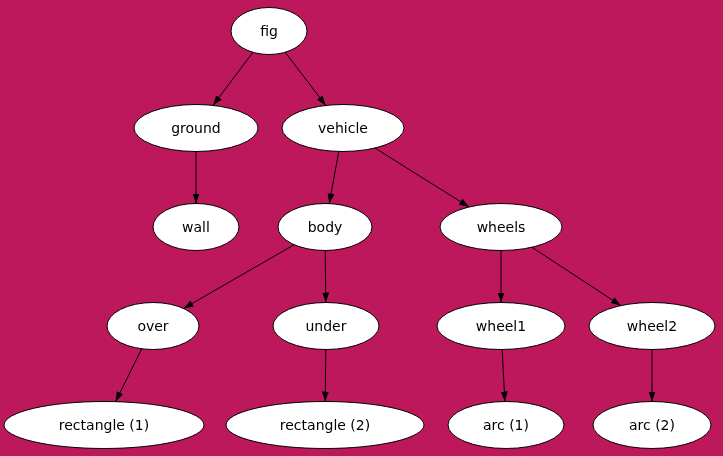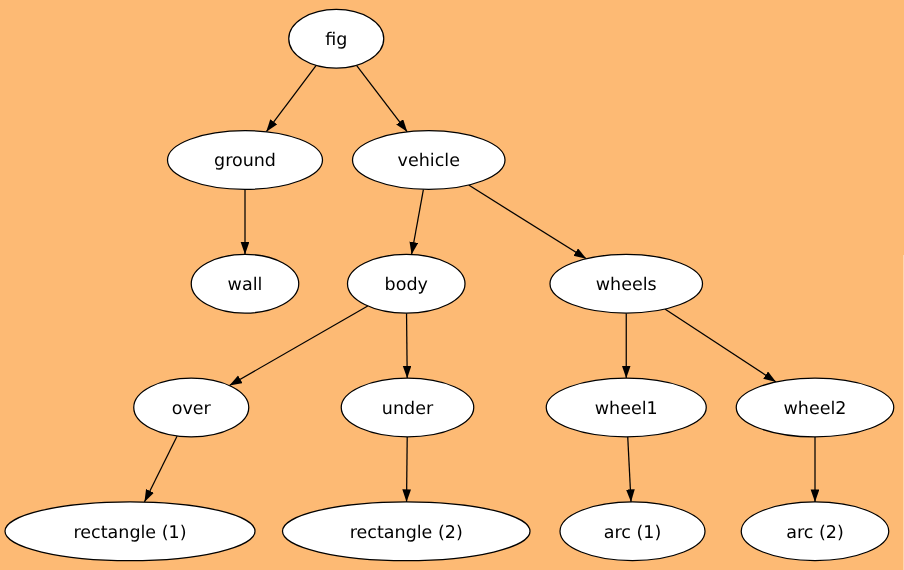--- a/index.html
+++ b/index.html
@@ -4,21 +4,21 @@
 <style>
   html, body {
     margin: 0;
     padding: 0;
     background: #ffffff;
   }
   #canvas {
     position: relative;
     width: 723px;
     height: 456px;
-    background: #fdba74;
+    background: #be185d;
     overflow: hidden;
     font-family: "DejaVu Sans", "Liberation Sans", sans-serif;
   }
   svg text {
     font-family: "DejaVu Sans", "Liberation Sans", sans-serif;
     font-size: 14px;
   }
 </style>
 </head>
 <body>

